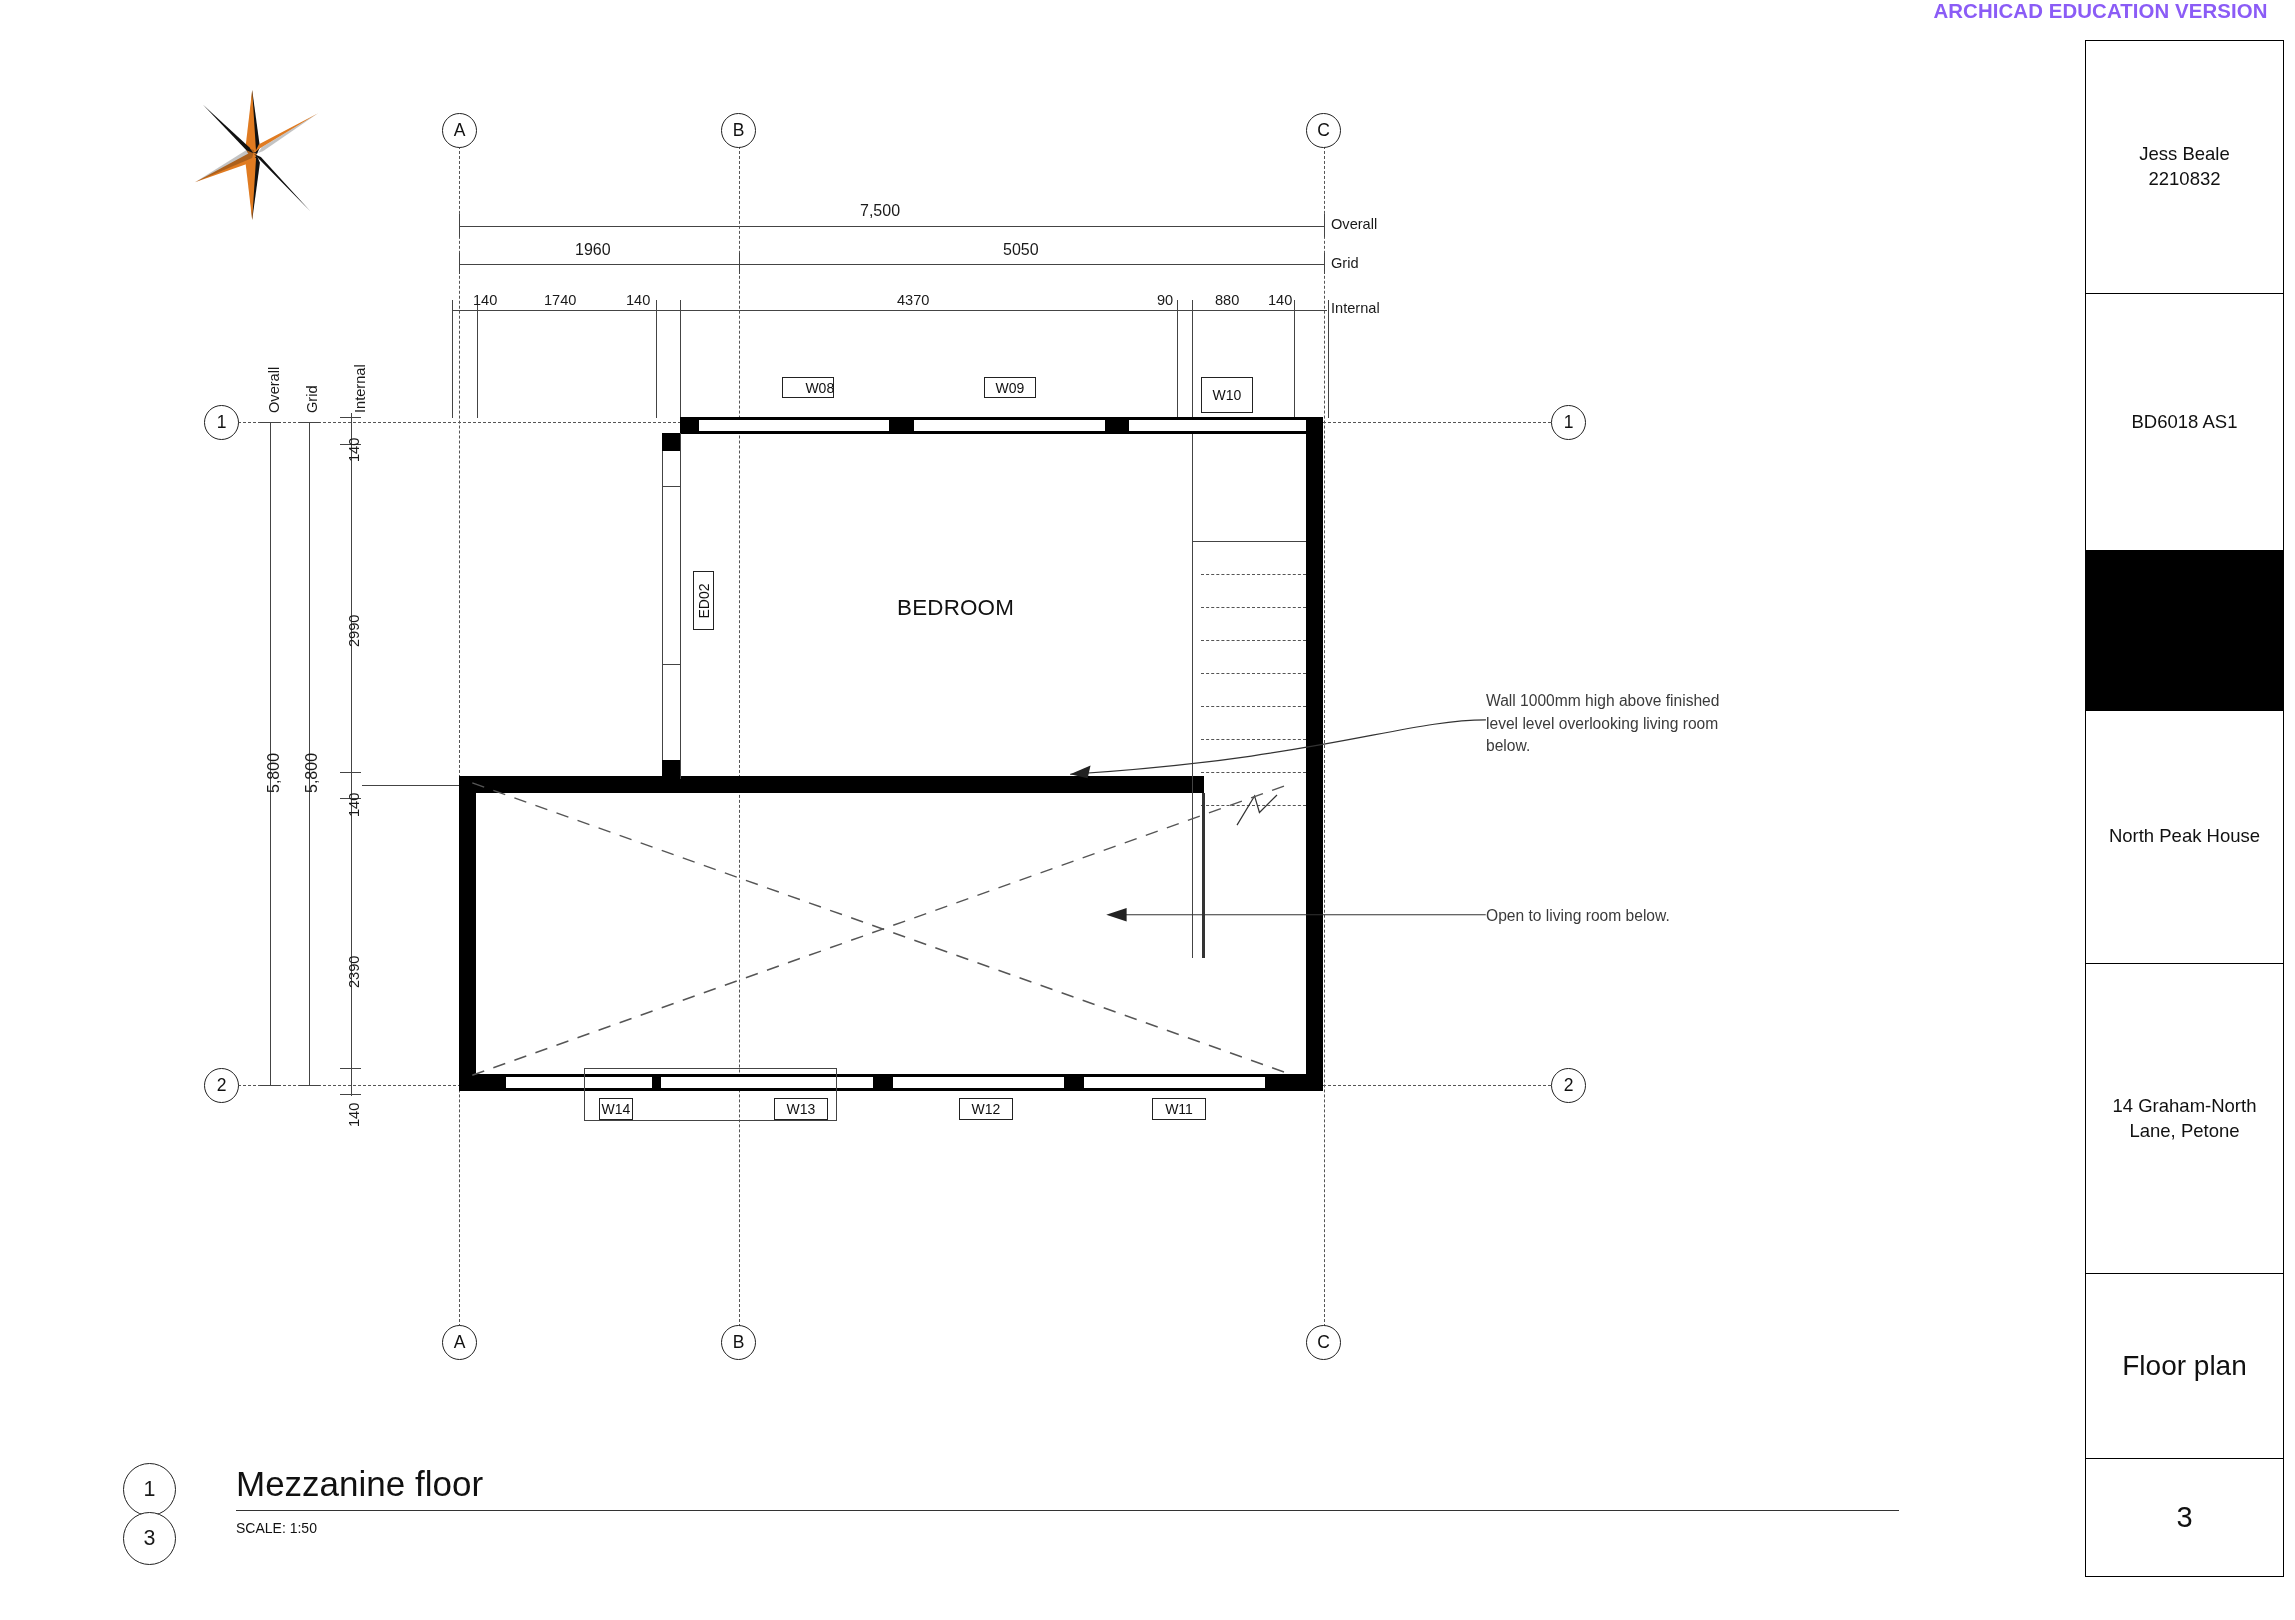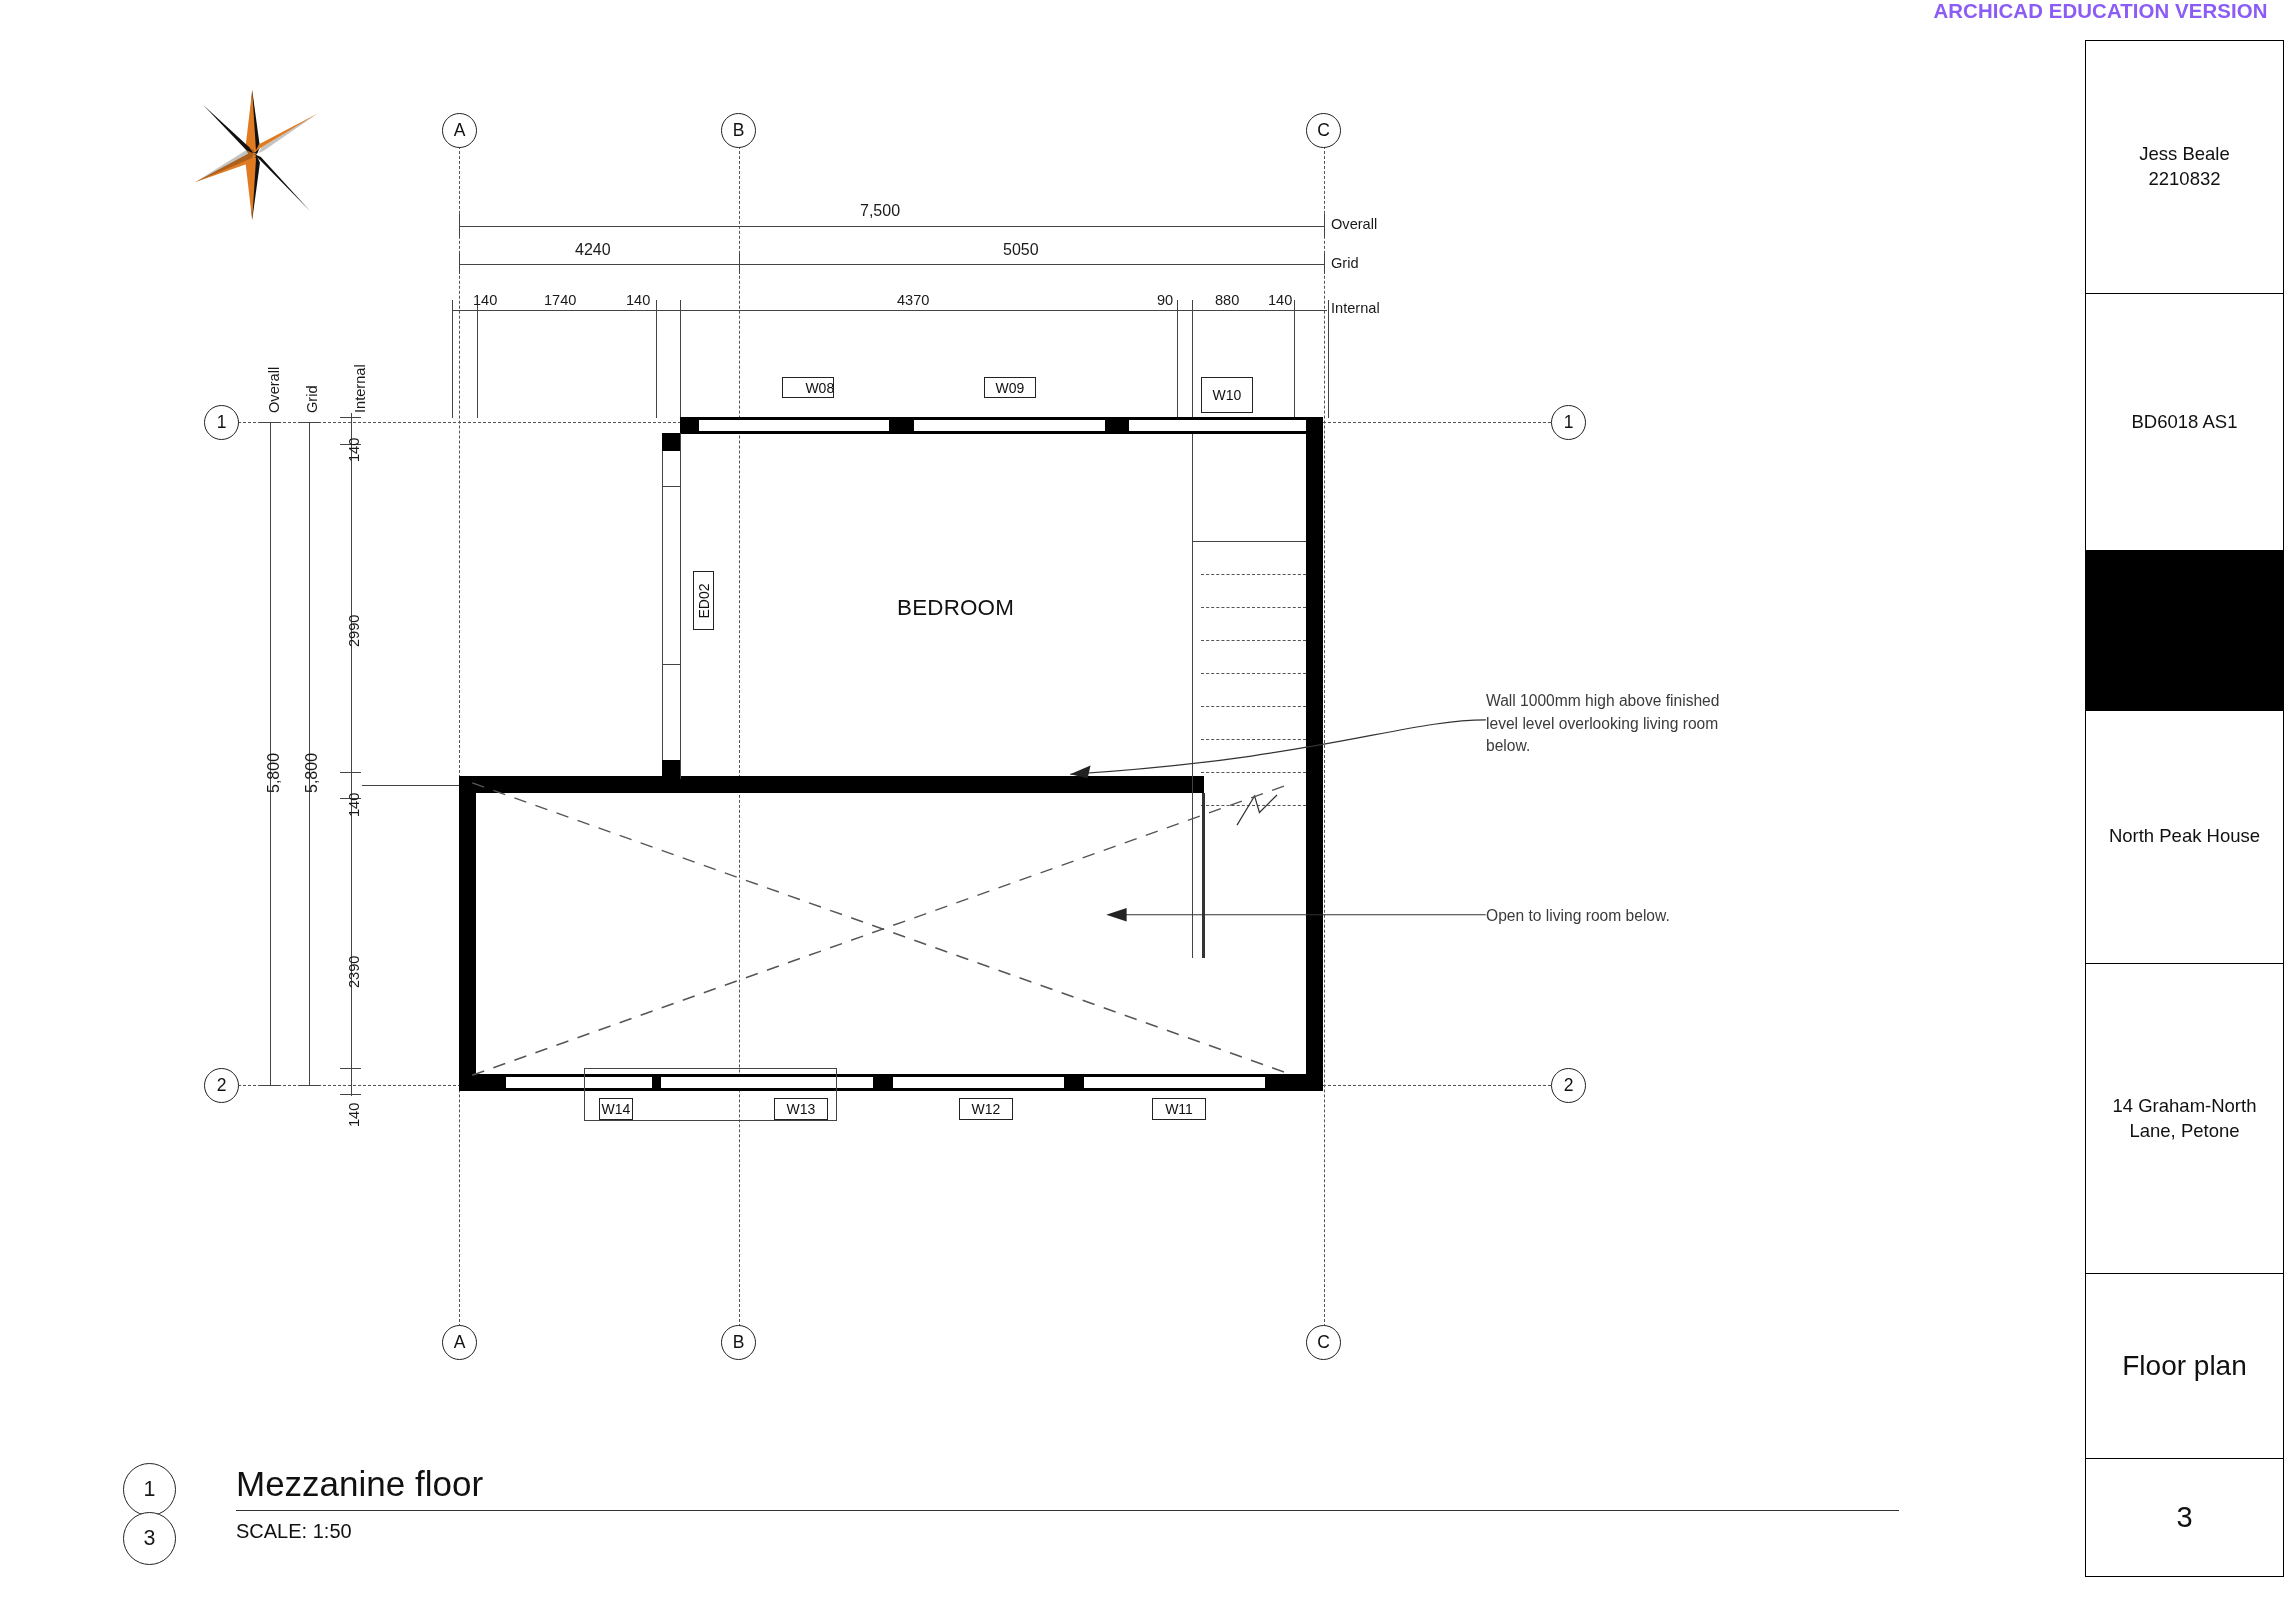--- a/index.html
+++ b/index.html
@@ -95,21 +95,21 @@
   .note{
     position:absolute;font-size:15.6px;color:#3b3b3b;line-height:1.45;
   }
 
   .roomname{
     position:absolute;font-size:22.4px;color:#111;letter-spacing:0.2px;
   }
 
   
   .sheet-title{position:absolute;font-size:35px;color:#111;}
-  .sheet-scale{position:absolute;font-size:20px;color:#111;}
+  .sheet-scale{position:absolute;font-size:14px;color:#111;}
   .title-rule{position:absolute;height:1.2px;background:#333;}
 
   .detail-bubble{
     position:absolute;width:53px;height:53px;border-radius:50%;
     border:1.2px solid #222;background:#fff;
     display:flex;align-items:center;justify-content:center;
     font-size:21.4px;box-sizing:border-box;
   }
 </style>
 </head>
@@ -194,21 +194,21 @@
   <div class="thin-h" style="left:459px;top:226px;width:865px;"></div>
   <div class="thin-v" style="left:459px;top:214px;height:23px;"></div>
   <div class="thin-v" style="left:1324px;top:214px;height:23px;"></div>
   <div class="lbl" style="left:860px;top:202px;">7,500</div>
   <div class="lbl sm" style="left:1331px;top:216px;">Overall</div>
 
   <div class="thin-h" style="left:459px;top:264px;width:865px;"></div>
   <div class="thin-v" style="left:459px;top:253px;height:21.4px;"></div>
   <div class="thin-v" style="left:739px;top:253px;height:21.4px;"></div>
   <div class="thin-v" style="left:1324px;top:253px;height:21.4px;"></div>
-  <div class="lbl" style="left:575px;top:241px;">4240</div>
+  <div class="lbl" style="left:575px;top:241px;">1960</div>
   <div class="lbl" style="left:1003px;top:241px;">5050</div>
   <div class="lbl sm" style="left:1331px;top:255px;">Grid</div>
 
   <div class="thin-h" style="left:452px;top:310px;width:875px;"></div>
   <div class="thin-v" style="left:452px;top:300px;height:21.4px;"></div>
   <div class="thin-v" style="left:477px;top:300px;height:21.4px;"></div>
   <div class="thin-v" style="left:656px;top:300px;height:21.4px;"></div>
   <div class="thin-v" style="left:680px;top:300px;height:21.4px;"></div>
   <div class="thin-v" style="left:1177px;top:300px;height:21.4px;"></div>
   <div class="thin-v" style="left:1192px;top:300px;height:21.4px;"></div>

